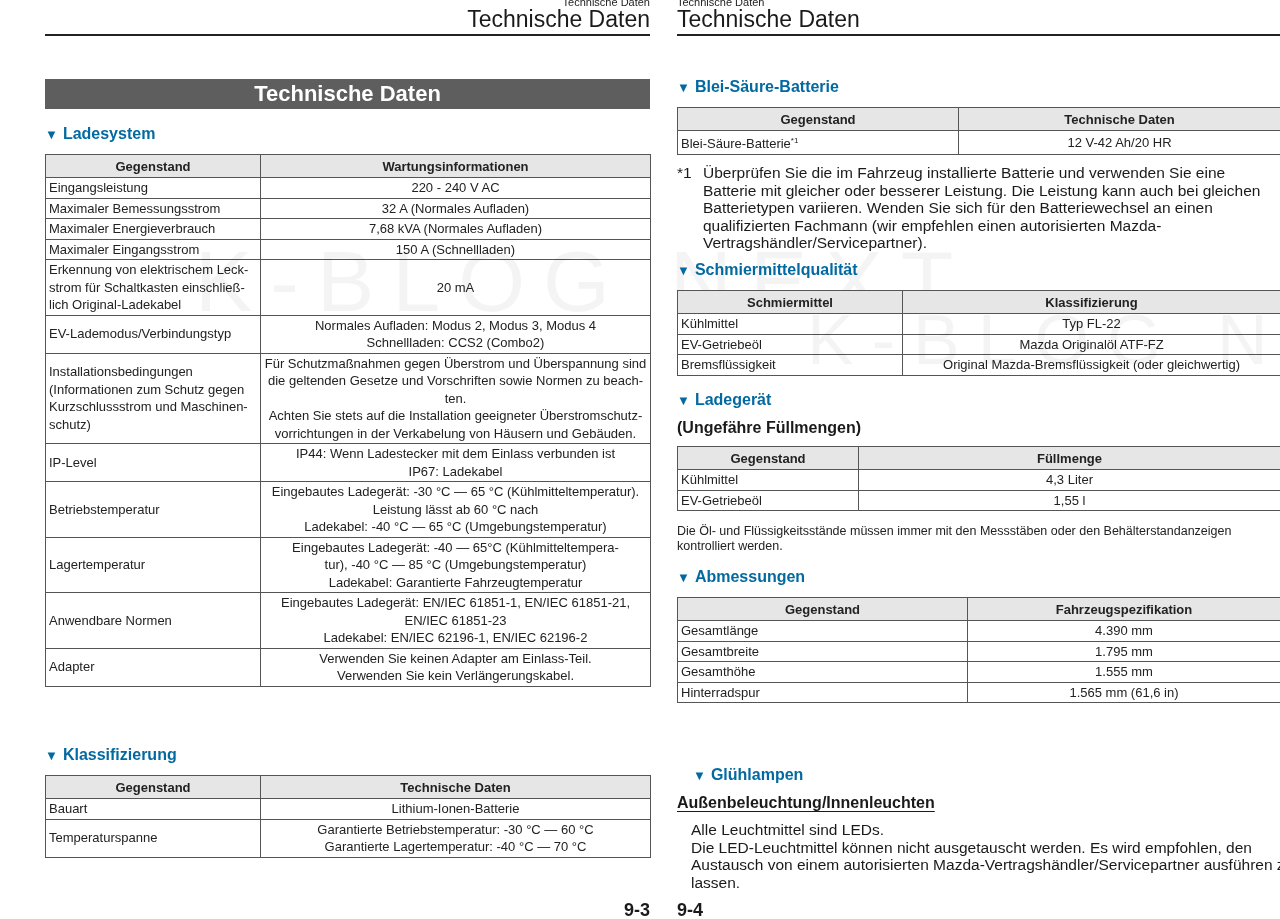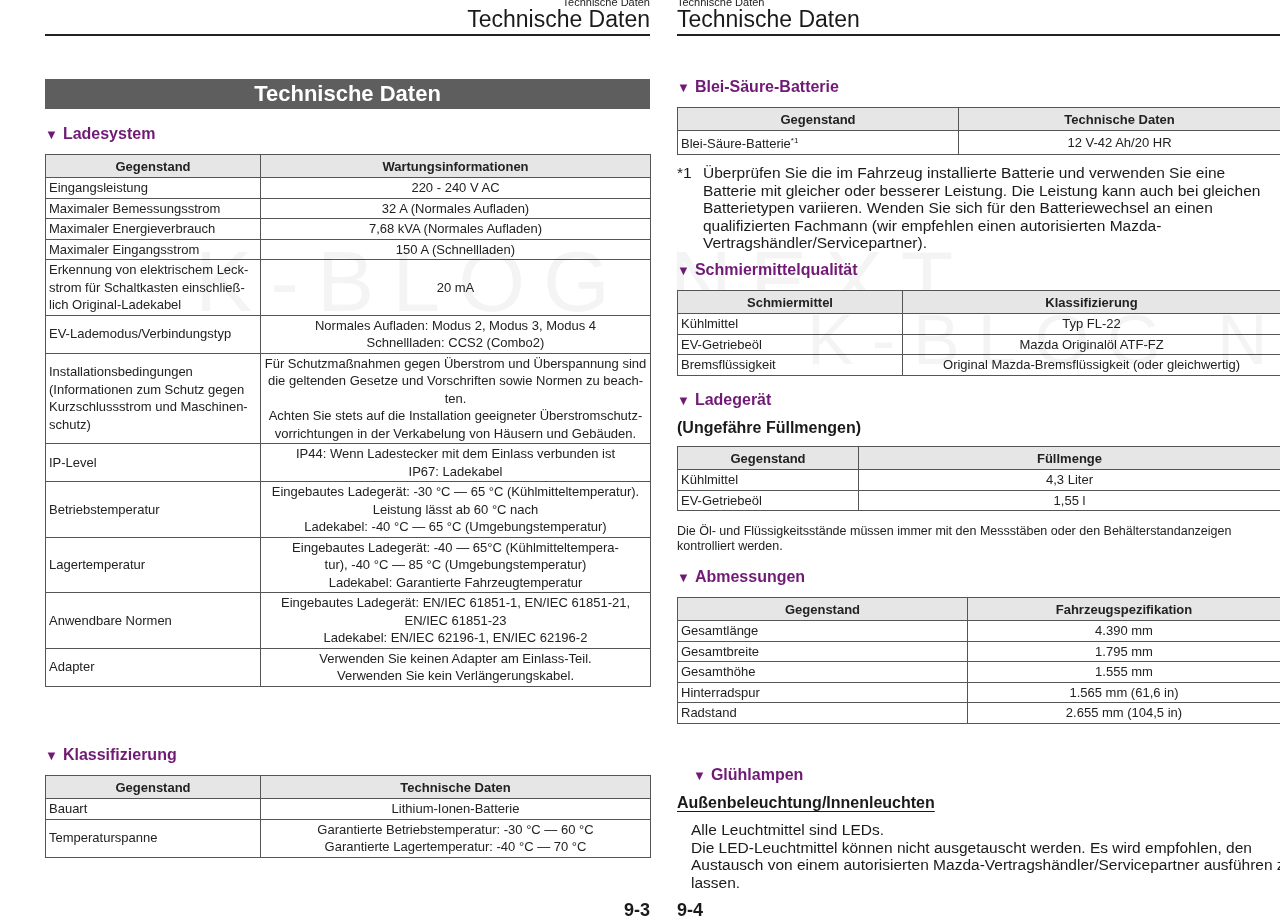--- a/index.html
+++ b/index.html
@@ -15,21 +15,21 @@
   .page-right .running-head { left: 0; text-align: left; }
   .running-head .small { font-size: 11px; color: #222; display: block; height: 10px; overflow: hidden; }
   .running-head .big { font-size: 23px; color: #1a1a1a; display: block; margin-top: 1px; }
   .head-rule { position: absolute; top: 34px; height: 2px; background: #222; }
   .page-left .head-rule { left: 0; width: 605px; }
   .page-right .head-rule { left: 0; width: 603px; }
 
   .banner { position: absolute; top: 79px; left: 0; width: 605px; height: 30px; background: #5e5e5e;
             color: #fff; font-size: 22px; font-weight: bold; text-align: center; line-height: 30px; }
 
-  .h-section { position: absolute; font-size: 16px; font-weight: bold; color: #701a75; white-space: nowrap; }
+  .h-section { position: absolute; font-size: 16px; font-weight: bold; color: #0369a1; white-space: nowrap; }
   .h-section .tri { display: inline-block; font-size: 13px; margin-right: 5px; }
   .h-sub { position: absolute; font-size: 16px; font-weight: bold; white-space: nowrap; }
   .h-sub.underline { text-decoration: underline; text-underline-offset: 3px; }
 
   table.spec { position: absolute; border-collapse: collapse; font-size: 13px; color: #222; table-layout: fixed; }
   table.spec th { background: #e6e6e6; font-weight: bold; text-align: center; border: 1px solid #555; padding: 0 4px; height: 23px; }
   table.spec td { border: 1px solid #555; padding: 1px 3px; line-height: 17.5px; vertical-align: middle; }
   table.spec td.val { text-align: center; }
   table.spec td .line { display: block; }
   sup { font-size: 8px; }
@@ -345,24 +345,20 @@
           <td class="val">1.795 mm</td>
         </tr>
         <tr>
           <td>Gesamthöhe</td>
           <td class="val">1.555 mm</td>
         </tr>
         <tr>
           <td>Hinterradspur</td>
           <td class="val">1.565 mm (61,6 in)</td>
         </tr>
-        <tr>
-          <td>Radstand</td>
-          <td class="val">2.655 mm (104,5 in)</td>
-        </tr>
       </tbody>
   </table>
 
   <div class="h-section" style="top:766px;left:16px;">
     <span class="tri">▼</span><span>Glühlampen</span>
   </div>
   <div class="h-sub underline" style="top:794px;left:0;">Außenbeleuchtung/Innenleuchten</div>
   <div class="para" style="top:821px;left:14px;width:603px;">
     <div>Alle Leuchtmittel sind LEDs.</div>
     <div>Die LED-Leuchtmittel können nicht ausgetauscht werden. Es wird empfohlen, den Austausch von einem autorisierten Mazda-Vertragshändler/Servicepartner ausführen zu lassen.</div>

